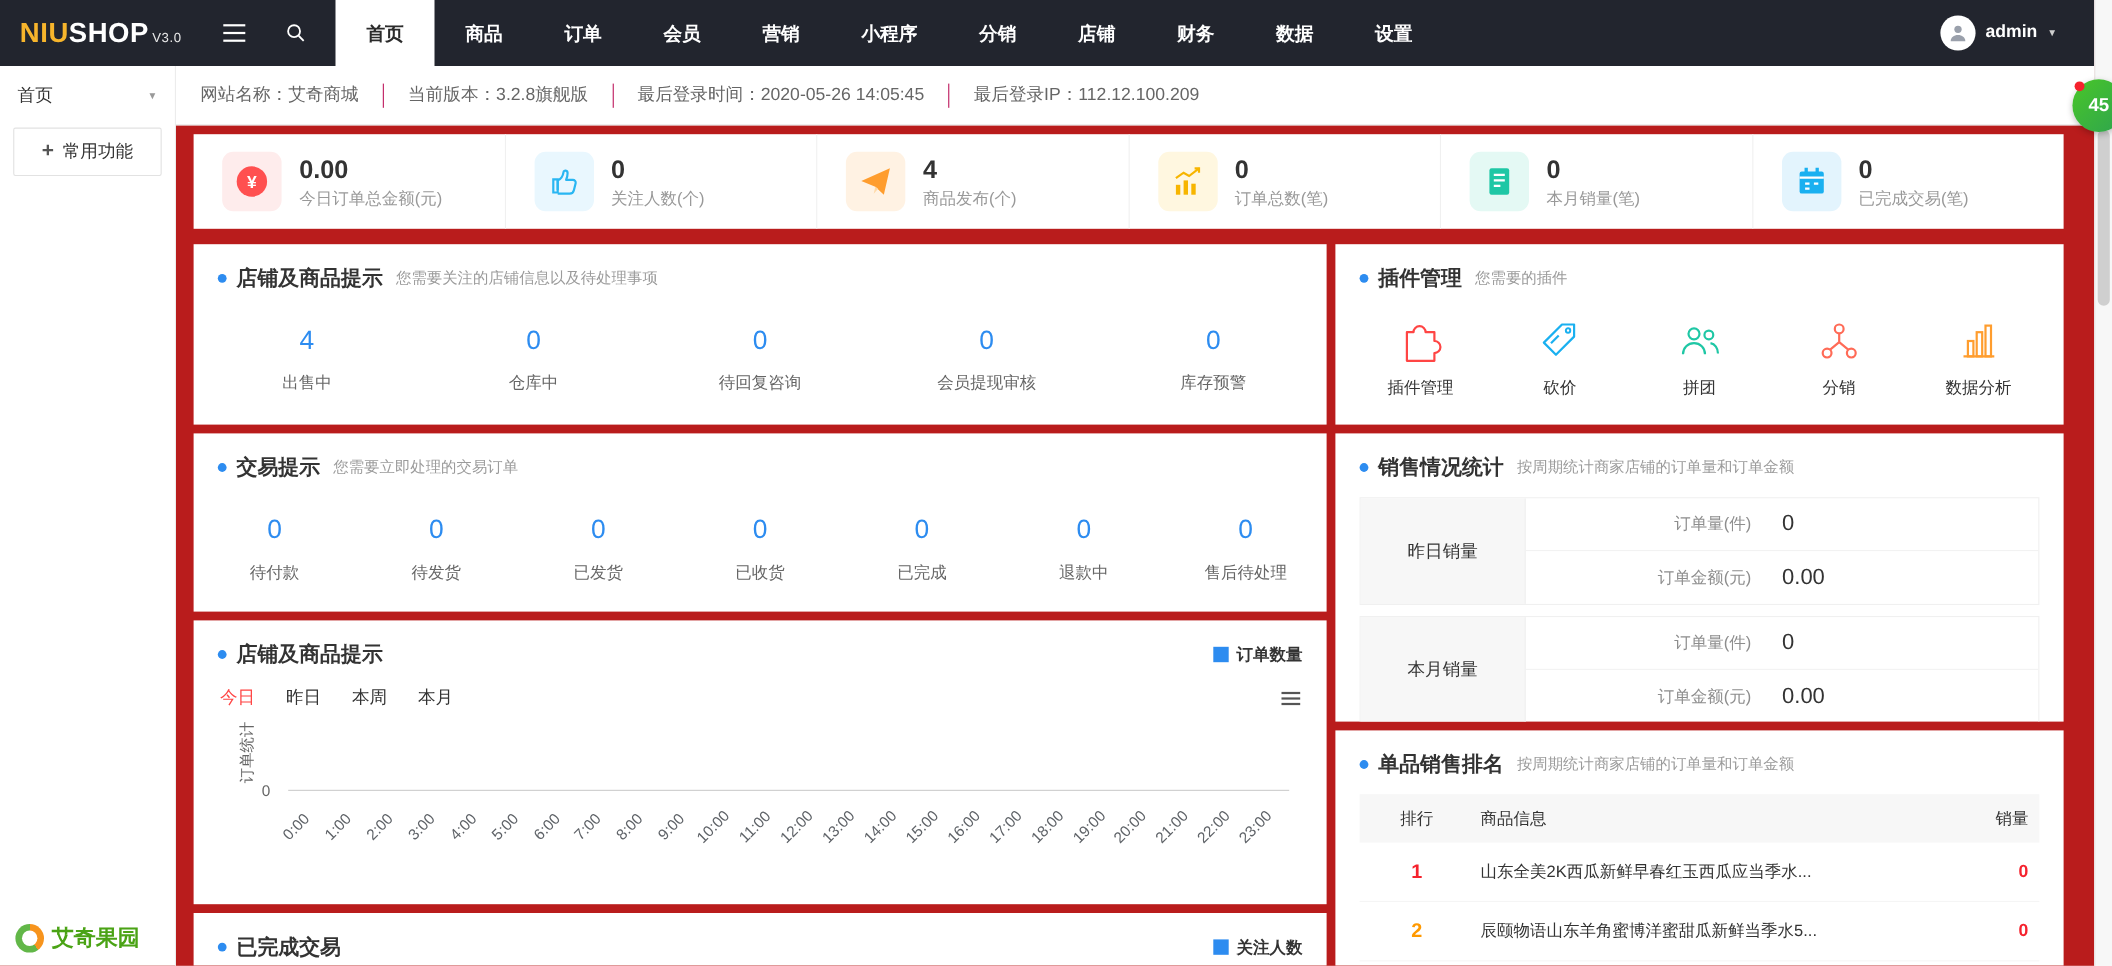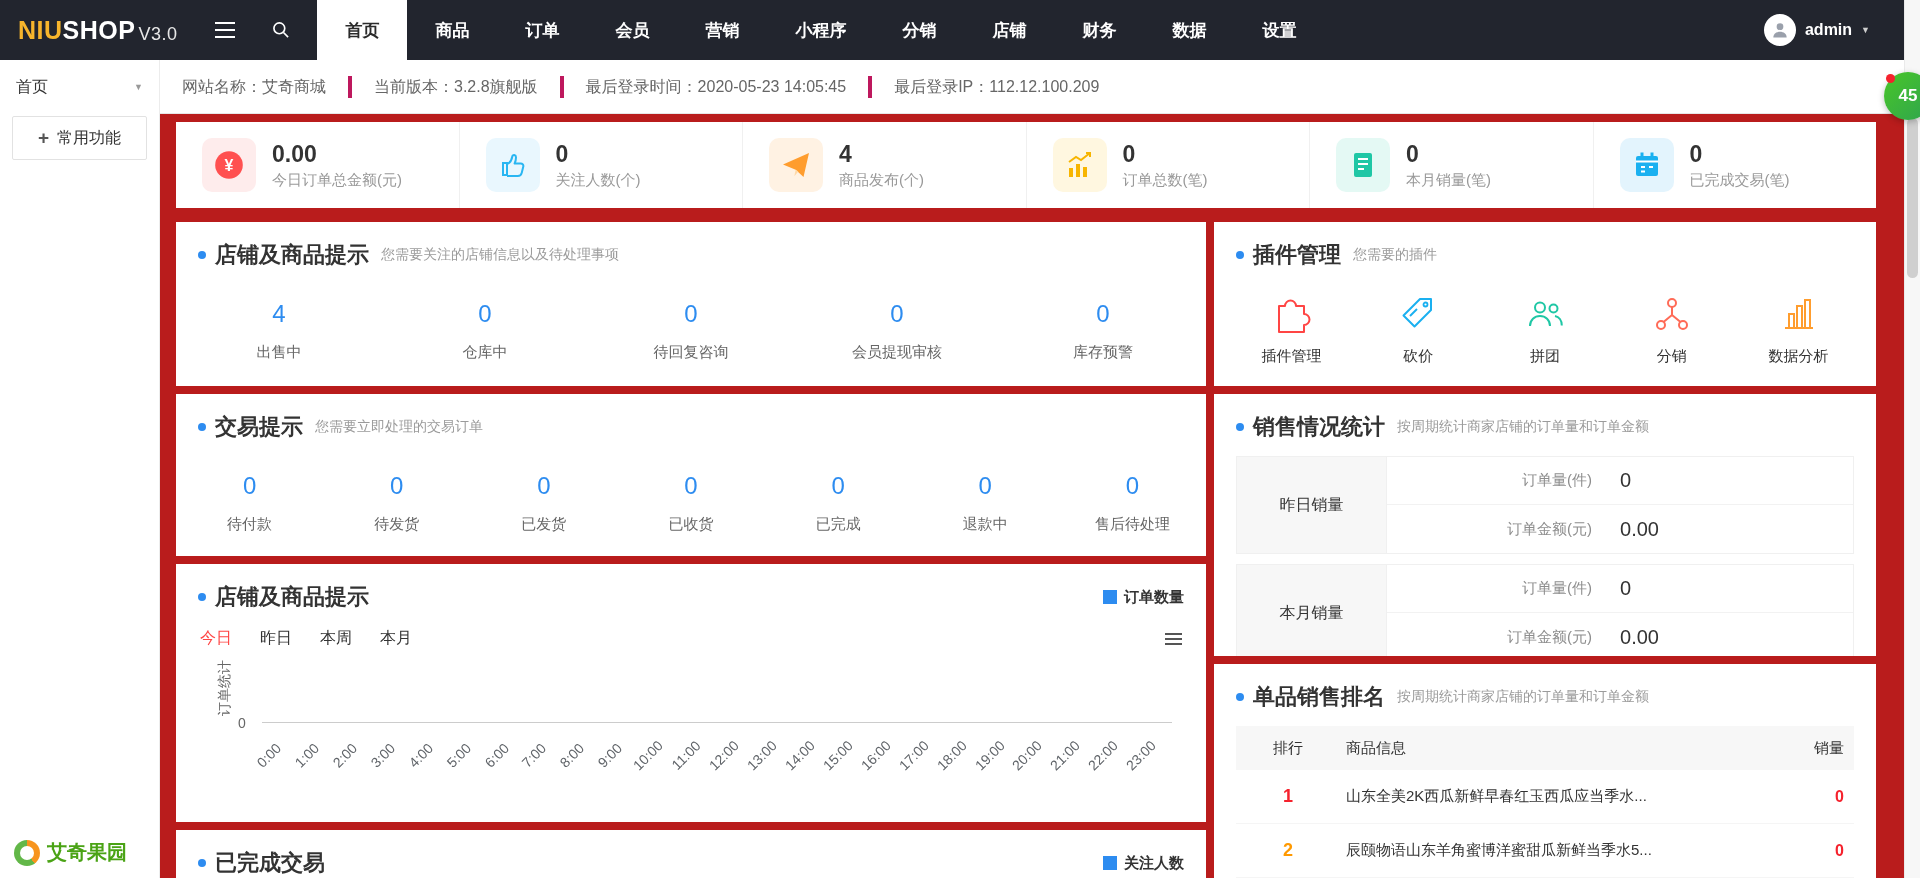--- a/index.html
+++ b/index.html
@@ -5,21 +5,21 @@
   * { margin:0; padding:0; box-sizing:border-box; font-family:"Liberation Sans","DejaVu Sans",sans-serif; }
   html,body { width:1920px; height:878px; overflow:hidden; background:#fff; }
 
   .app { position:absolute; left:0; top:0; width:1904px; height:878px; background:#b91c1c; overflow:hidden; }
 
   
   .navbar { position:absolute; left:0; top:0; width:100%; height:60px; background:#22252e; display:flex; align-items:stretch; color:#fff; }
   .logo { display:flex; align-items:center; padding:0 20px 0 18px; font-size:25px; font-weight:800; letter-spacing:.5px; cursor:pointer; }
   .logo .niu { color:#f7b52c; }
   .logo .shop { color:#fff; }
-  .logo .ver { font-size:18px; font-weight:400; margin-left:3px; margin-top:8px; color:#e8e8e8; }
+  .logo .ver { font-size:12px; font-weight:400; margin-left:3px; margin-top:8px; color:#e8e8e8; }
   .icon-btn { width:56px; display:flex; align-items:center; justify-content:center; cursor:pointer; }
   .hamburger i { display:block; width:20px; height:2px; background:#fff; margin:2.6px 0; }
   .hamburger { flex-direction:column; }
   .nav-items { display:flex; align-items:stretch; margin-left:8px; }
   .nav-item { display:flex; align-items:center; padding:0 28px; font-size:17px; font-weight:700; color:#fff; cursor:pointer; white-space:nowrap; }
   .nav-item.active { background:#fff; color:#2b2b2b; }
   .nav-user { margin-left:auto; display:flex; align-items:center; gap:9px; padding-right:34px; cursor:pointer; }
   .avatar { width:32px; height:32px; border-radius:50%; background:#fff; display:flex; align-items:center; justify-content:center; overflow:hidden; }
   .nav-user .uname { font-size:16px; font-weight:700; }
   .caret { font-size:9px; color:#cfcfcf; }
@@ -30,21 +30,21 @@
   .sidebar-head .caret { color:#999; }
   .common-btn { margin:2px 12px 0; height:44px; border:1px solid #e2e2e2; border-radius:2px; display:flex; align-items:center; justify-content:center; gap:8px; font-size:16px; color:#333; cursor:pointer; background:#fff; }
   .common-btn .plus { font-size:19px; color:#555; font-weight:700; }
   .sidebar-logo { position:absolute; left:14px; bottom:12px; display:flex; align-items:center; gap:7px; }
   .logo-badge { width:26px; height:26px; border-radius:50%; background:conic-gradient(#f7941d 0 40%, #62b748 40% 100%); position:relative; }
   .logo-badge::after { content:""; position:absolute; left:6px; top:6px; width:14px; height:14px; border-radius:50%; background:#fff; }
   .logo-text { font-size:20px; font-weight:700; color:#4aa315; }
 
   
   .infobar { position:absolute; left:160px; top:60px; right:0; height:54px; background:#fff; border-bottom:1px solid #e7e7e7; display:flex; align-items:center; font-size:16px; color:#666; }
-  .infobar .item { padding:0 22px; border-right:4px solid #be185d; line-height:22px; white-space:nowrap; }
+  .infobar .item { padding:0 22px; border-right:1px solid #be185d; line-height:22px; white-space:nowrap; }
   .infobar .item:last-child { border-right:none; }
 
   
   .content { position:absolute; left:160px; top:114px; right:0; bottom:0; padding:8px 28px 0 16px; overflow:hidden; }
 
   .stats { display:flex; background:#fff; height:86px; margin-bottom:14px; }
   .stat { flex:1; display:flex; align-items:center; padding-left:26px; border-right:1px solid #f0f0f0; cursor:pointer; }
   .stat:last-child { border-right:none; }
   .stat-icon { width:54px; height:54px; border-radius:10px; display:flex; align-items:center; justify-content:center; margin-right:16px; flex:none; }
   .si-money   { background:#feecec; }
@@ -56,21 +56,21 @@
   .stat-value { font-size:23px; font-weight:700; color:#333; line-height:26px; }
   .stat-label { font-size:15px; color:#999; margin-top:4px; white-space:nowrap; }
 
   .cols { display:flex; gap:8px; height:656px; }
   .col-left { width:1030px; flex:none; display:flex; flex-direction:column; gap:8px; }
   .col-right { flex:1; display:flex; flex-direction:column; gap:8px; }
 
   .panel { background:#fff; overflow:hidden; }
   .panel-head { display:flex; align-items:center; padding:18px 22px 0 22px; }
   .dot { width:8px; height:8px; border-radius:50%; background:#2d8cf0; margin-right:9px; flex:none; }
-  .panel-title { font-size:22px; font-weight:700; color:#333; white-space:nowrap; }
+  .panel-title { font-size:19px; font-weight:700; color:#333; white-space:nowrap; }
   .panel-sub { font-size:14px; color:#9b9b9b; margin-left:12px; white-space:nowrap; }
   .legend { margin-left:auto; display:flex; align-items:center; font-size:15px; font-weight:700; color:#333; }
   .legend .sw { width:14px; height:14px; background:#2d8cf0; margin-right:7px; }
 
   .p-shop { height:164px; }
   .p-trade { height:162px; }
   .p-chart { height:258px; }
   .p-follow { flex:1; }
   .p-plugins { height:164px; }
   .p-sales { height:262px; }
@@ -184,21 +184,21 @@
     </div>
     <div class="sidebar-logo">
       <span class="logo-badge"></span>
       <span class="logo-text">艾奇果园</span>
     </div>
   </aside>
 
   <div class="infobar">
     <span class="item">网站名称：艾奇商城</span>
     <span class="item">当前版本：3.2.8旗舰版</span>
-    <span class="item">最后登录时间：2020-05-23 14:05:45</span>
+    <span class="item">最后登录时间：2020-05-26 14:05:45</span>
     <span class="item">最后登录IP：112.12.100.209</span>
   </div>
 
   <main class="content">
 
     <section class="stats">
       <div class="stat">
         <div class="stat-icon si-money">
           <svg width="34" height="34" viewBox="0 0 32 32">
               <circle cx="16" cy="16" r="13" fill="#ff5050"></circle>

